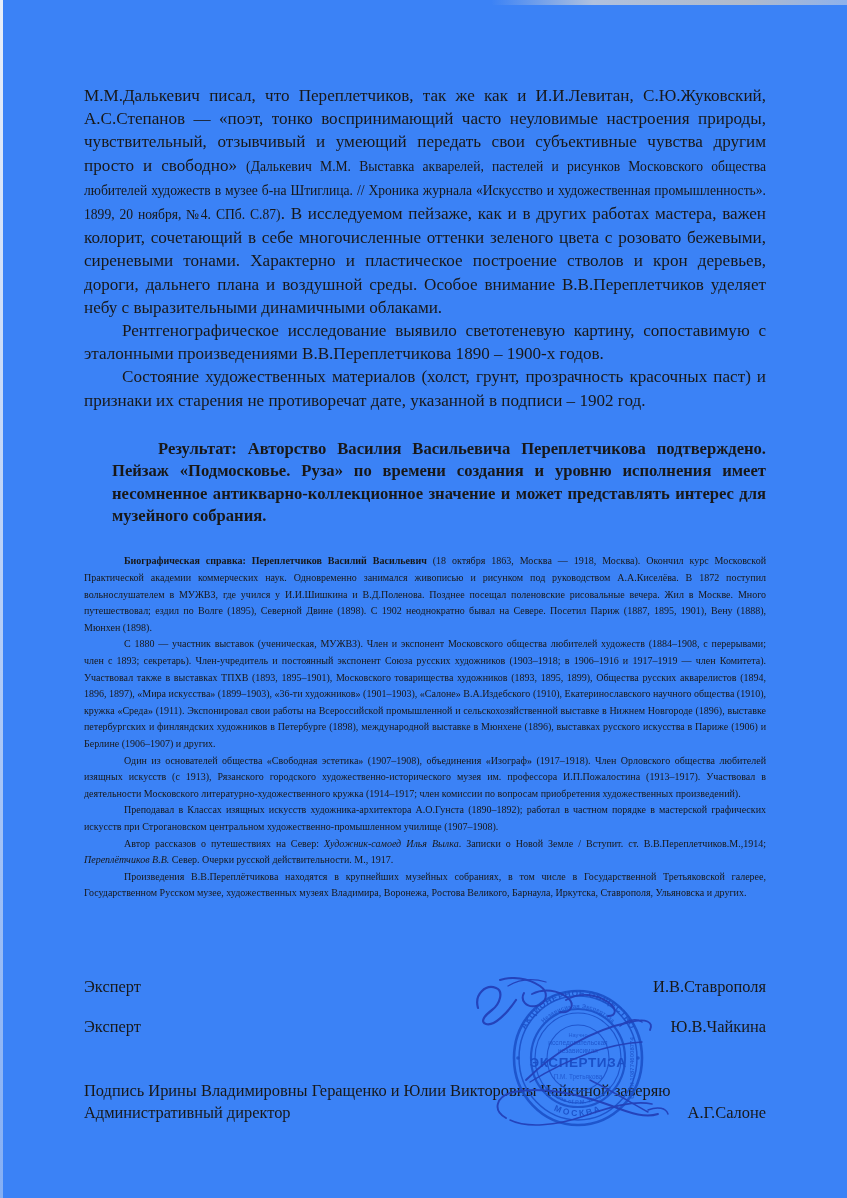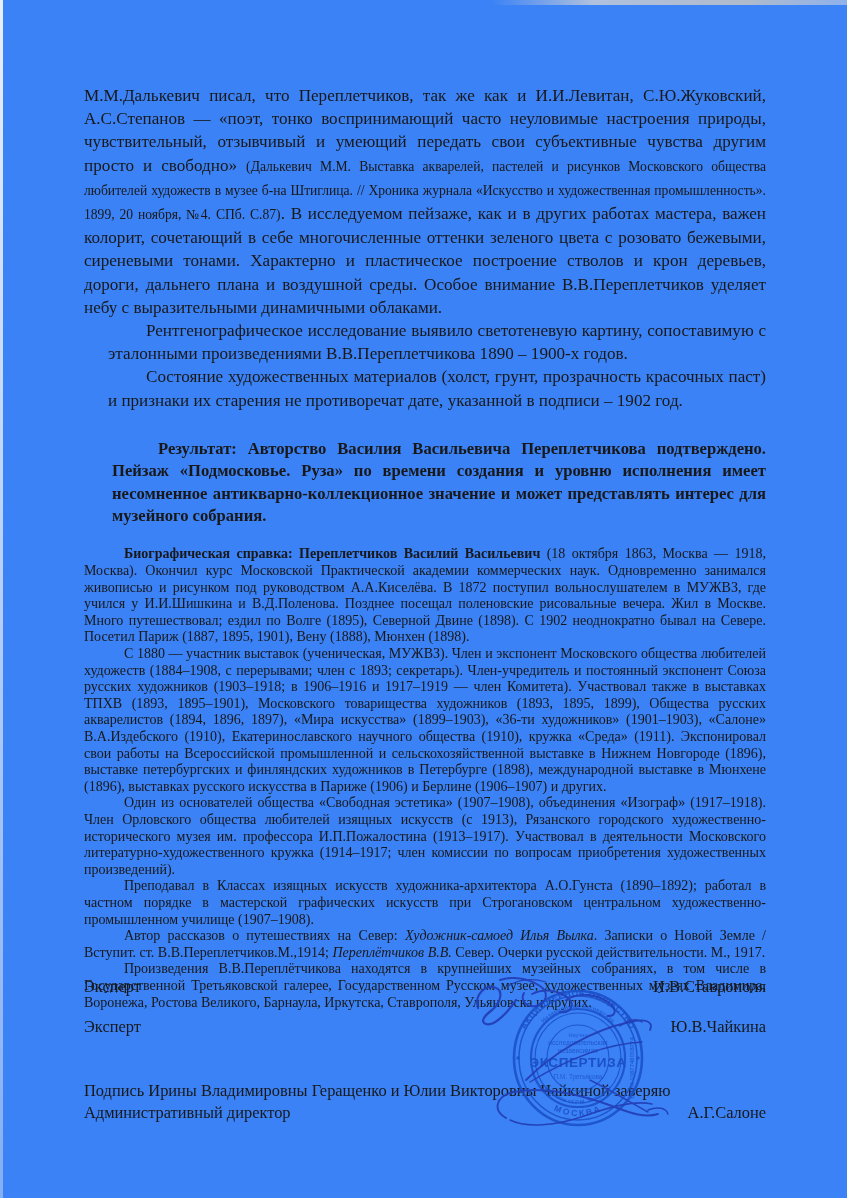--- a/index.html
+++ b/index.html
@@ -47,41 +47,41 @@
     text-align: justify;
     text-justify: inter-word;
   }
 
   
   .para-main {
     font-size: 17.1px;
     line-height: 23.2px;
     text-indent: 0;
   }
-  .para-main.indent { text-indent: 38px; margin-left: 24px; }
+  .para-main.indent { text-indent: 38px; }
 
   
   .cite-small {
     font-size: 13.6px;
   }
 
   
   .para-result {
     font-size: 16.6px;
     line-height: 22.4px;
     font-weight: bold;
     text-indent: 46px;
     margin-top: 26px;
     margin-left: 28px;
   }
 
   
   .bio {
-    margin-top: 19px;
-    font-size: 14px;
+    margin-top: 26px;
+    font-size: 10px;
     line-height: 16.6px;
   }
   .bio p {
     text-indent: 40px;
     text-align: justify;
   }
   .bio b { font-weight: bold; }
   .bio i { }
 
   

